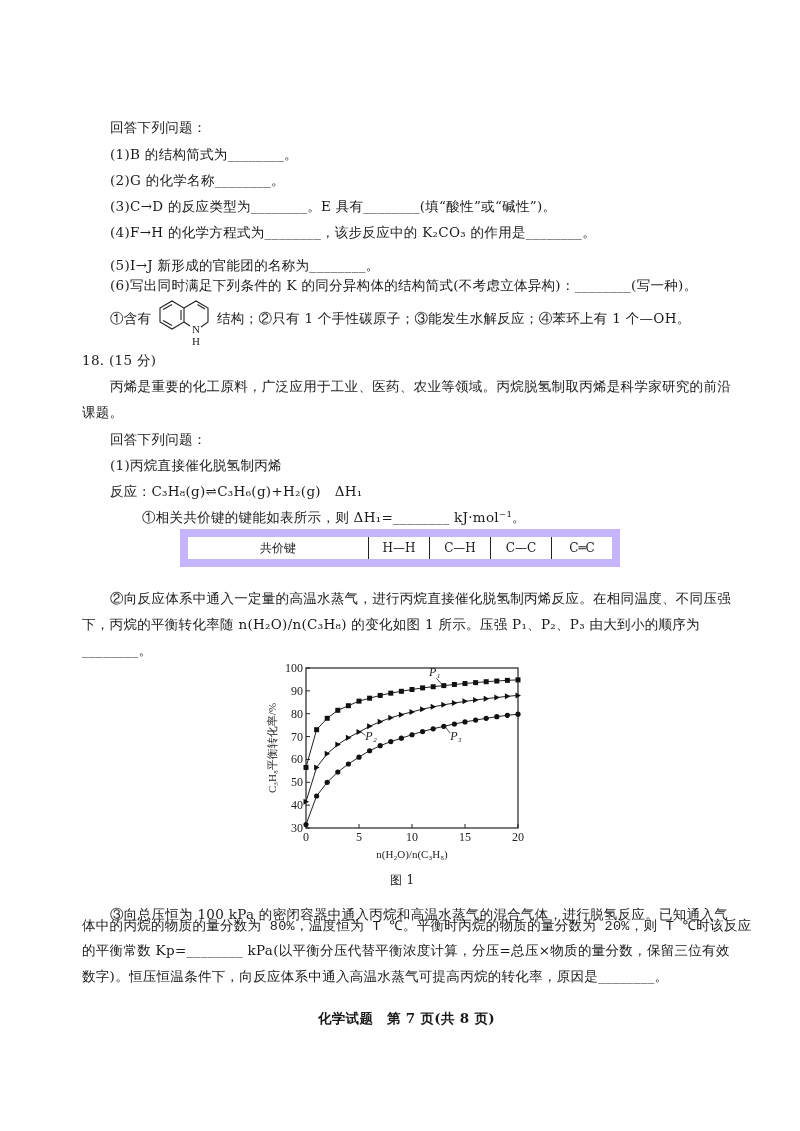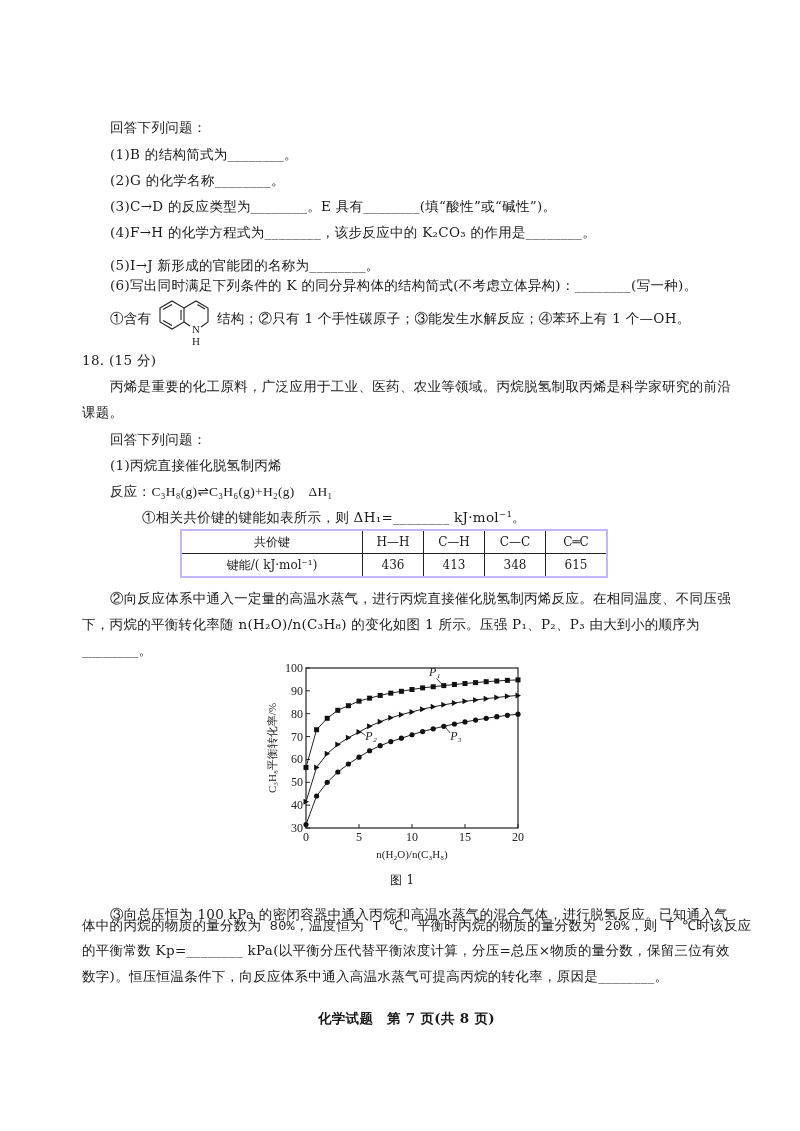--- a/index.html
+++ b/index.html
@@ -1,21 +1,21 @@
 <!DOCTYPE html>
 <html><head>
 <meta charset="utf-8">
 <style>
   html, body { margin:0; padding:0; background:#fff; }
   body { width:800px; height:1131px; position:relative; overflow:hidden;
          font-family:"DejaVu Serif","Liberation Serif",serif; color:#1a1a1a; font-size:13.5px; }
   .line { position:absolute; white-space:nowrap; letter-spacing:0.3px; }
   table.bond { position:absolute; left:180px; top:529px; border-collapse:collapse; font-size:12px; }
   table.bond td { border:1px solid #222; text-align:center; height:22px; padding:0 4px; }
-  table.bond { border:2px solid #c4b5fd; }
+  table.bond { border:8px solid #c4b5fd; }
   svg text { font-family:"Liberation Serif","DejaVu Serif",serif; }
 </style>
 </head>
 <body>
 
 <div class="line" style="left:110px;top:119px;">回答下列问题：</div>
 <div class="line" style="left:110px;top:146px;">(1)B 的结构简式为________。</div>
 <div class="line" style="left:110px;top:172px;">(2)G 的化学名称________。</div>
 <div class="line" style="left:110px;top:198px;">(3)C→D 的反应类型为________。E 具有________(填“酸性”或“碱性”)。</div>
 <div class="line" style="left:110px;top:224px;">(4)F→H 的化学方程式为________，该步反应中的 K₂CO₃ 的作用是________。</div>
@@ -36,38 +36,31 @@
   <text x="40" y="41" font-size="11" fill="#222">N</text>
   <text x="40" y="53" font-size="11" fill="#222">H</text>
 </svg>
 <div class="line" style="left:217px;top:310px;">结构；②只有 1 个手性碳原子；③能发生水解反应；④苯环上有 1 个—OH。</div>
 
 <div class="line" style="left:82px;top:352px;">18. (15 分)</div>
 <div class="line" style="left:110px;top:378px;">丙烯是重要的化工原料，广泛应用于工业、医药、农业等领域。丙烷脱氢制取丙烯是科学家研究的前沿</div>
 <div class="line" style="left:82px;top:404px;">课题。</div>
 <div class="line" style="left:110px;top:431px;">回答下列问题：</div>
 <div class="line" style="left:110px;top:457px;">(1)丙烷直接催化脱氢制丙烯</div>
-<div class="line" style="left:110px;top:483px;font-family:Liberation Serif, serif;">反应：C₃H₈(g)⇌C₃H₆(g)+H₂(g)　ΔH₁</div>
+<div class="line" style="left:110px;top:483px;">反应：C₃H₈(g)⇌C₃H₆(g)+H₂(g)　ΔH₁</div>
 <div class="line" style="left:110px;top:509px;margin-left:32px;">①相关共价键的键能如表所示，则 ΔH₁=________ kJ·mol⁻¹。</div>
 
 <table class="bond">
   <tbody>
       <tr>
     <td style="width:172px;">共价键</td>
     <td style="width:52px;border-radius:7px;">H—H</td>
     <td style="width:52px;">C—H</td>
     <td style="width:52px;">C—C</td>
     <td style="width:52px;">C═C</td>
-  </tr>
-  <tr>
-    <td>键能/( kJ·mol⁻¹)</td>
-    <td>436</td>
-    <td>413</td>
-    <td>348</td>
-    <td>615</td>
   </tr>
 </tbody>
   </table>
 
 <div class="line" style="left:110px;top:590px;">②向反应体系中通入一定量的高温水蒸气，进行丙烷直接催化脱氢制丙烯反应。在相同温度、不同压强</div>
 <div class="line" style="left:82px;top:616px;">下，丙烷的平衡转化率随 n(H₂O)/n(C₃H₈) 的变化如图 1 所示。压强 P₁、P₂、P₃ 由大到小的顺序为</div>
 <div class="line" style="left:82px;top:642px;">________。</div>
 
 <svg id="chart" style="position:absolute;left:260px;top:655px;" width="280" height="215">
   <g id="axes">

